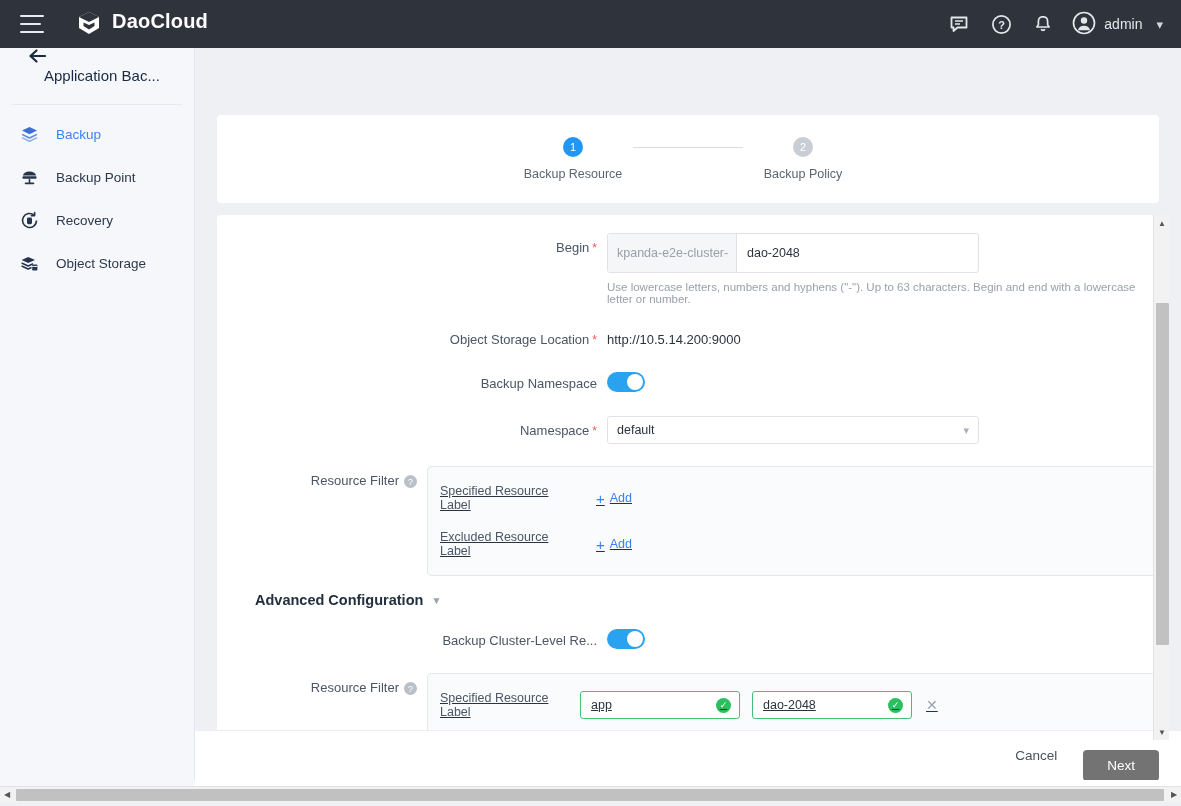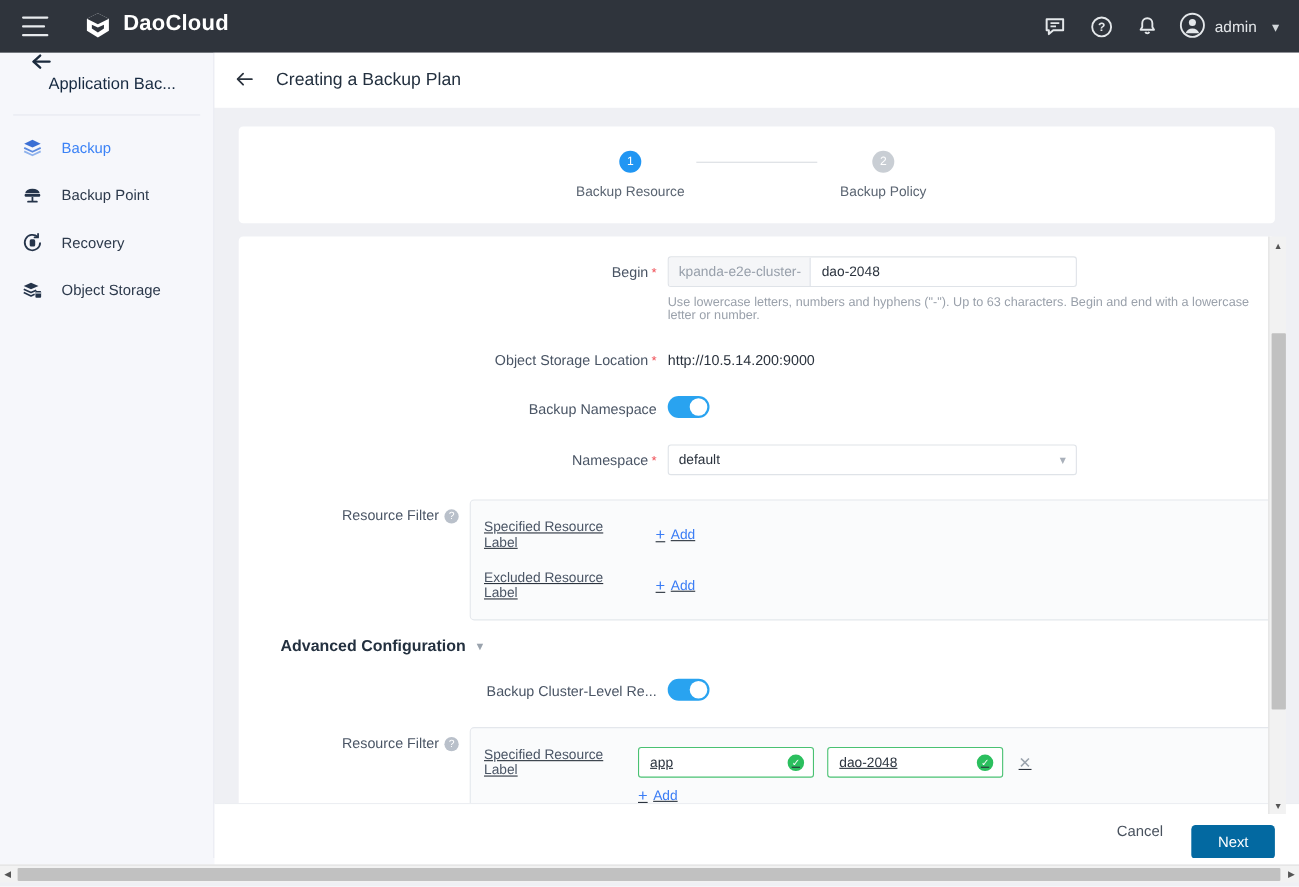--- a/index.html
+++ b/index.html
@@ -70,21 +70,21 @@
   .step-label { margin-top:10px; font-size:12.5px; color:#5b6572; white-space:nowrap; }
   .step-line { width:110px; height:1px; background:#d9dde2; margin-top:10px; }
 
   .form-card { padding:18px 0 20px 0; }
   .row { display:flex; align-items:flex-start; margin-bottom:0; }
   .lbl-col { width:390px; text-align:right; padding-right:10px; font-size:13px;
     color:#4a5565; padding-top:7px; }
   .req { color:#f0545b; font-size:12px; margin-left:3px; }
   .fld-col { flex:1; }
 
-  .name-input { display:flex; width:372px; height:28px; border:1px solid #dfe3e8;
+  .name-input { display:flex; width:372px; height:40px; border:1px solid #dfe3e8;
     border-radius:3px; overflow:hidden; background:#fff; }
   .name-prefix { width:129px; background:#f5f6f8; border-right:1px solid #dfe3e8;
     display:flex; align-items:center; padding-left:9px; color:#98a0ab; font-size:12.5px; }
   .name-value { flex:1; display:flex; align-items:center; padding-left:10px;
     color:#2b333e; font-size:12.5px; }
   .hint { font-size:11.5px; color:#9aa1ab; margin-top:8px; }
 
   .plain-val { font-size:13px; color:#2b333e; padding-top:7px; }
 
   .toggle { width:38px; height:20px; border-radius:10px; background:#29a3f0;
@@ -120,21 +120,21 @@
   .ok-ico { width:15px; height:15px; border-radius:50%; background:#2bbf5e;
     color:#fff; font-size:9px; display:flex; align-items:center; justify-content:center; }
   .gap { width:12px; }
   .rm-x { color:#9aa3ad; font-size:14px; margin-left:14px; cursor:pointer; }
 
   
   .footer { position:absolute; left:195px; top:730px; width:986px; height:50px;
     background:#fff; border-top:1px solid #eceef2; display:flex; align-items:center;
     justify-content:flex-end; padding-right:22px; }
   .btn-cancel { font-size:13.5px; color:#49525e; cursor:pointer; margin-right:26px; }
-  .btn-next { background:#0369a1; color:#fff; font-size:13.5px; border-radius:4px;
+  .btn-next { background:#737373; color:#fff; font-size:13.5px; border-radius:4px;
     padding:8px 24px; cursor:pointer;margin-top:20px; }
 
   
   .vsb { position:absolute; left:1153px; top:215px; width:16px; height:525px;
     background:#f2f2f2; border-left:1px solid #e2e2e2; }
   .vsb .arrow { width:16px; height:16px; display:flex; align-items:center;
     justify-content:center; color:#555; font-size:8px; cursor:pointer; }
   .vsb .arrow.bot { position:absolute; bottom:0; }
   .vsb .thumb { position:absolute; left:2px; top:88px; width:13px; height:342px;
     background:#c1c1c1; border-radius:1px; cursor:pointer; }
@@ -261,29 +261,20 @@
           <rect x="12.2" y="10.6" width="5.2" height="6" rx="0.8" fill="#25344a"></rect>
           <line x1="12.2" y1="12.4" x2="17.4" y2="12.4" stroke="#f6f7fb" stroke-width="1"></line>
         </svg>
       </span>
       <span class="lbl">Object Storage</span>
     </div>
   </div>
 
   <div class="content">
 
-    <div class="page-head">
-      <span class="page-back">
-        <svg width="20" height="16" viewBox="0 0 20 16">
-          <path d="M8 3 L3 8 L8 13" fill="none" stroke="#2b333e" stroke-width="1.6" stroke-linecap="round" stroke-linejoin="round"></path>
-          <line x1="3.2" y1="8" x2="16" y2="8" stroke="#2b333e" stroke-width="1.6" stroke-linecap="round"></line>
-        </svg>
-      </span>
-      <span class="page-title">Creating a Backup Plan</span>
-    </div>
 
     <div class="scroll-area">
 
       <div class="card stepper-card">
         <div class="stepper">
           <div class="step">
             <div class="step-dot on">1</div>
             <div class="step-label">Backup Resource</div>
           </div>
           <div class="step-line"></div>

